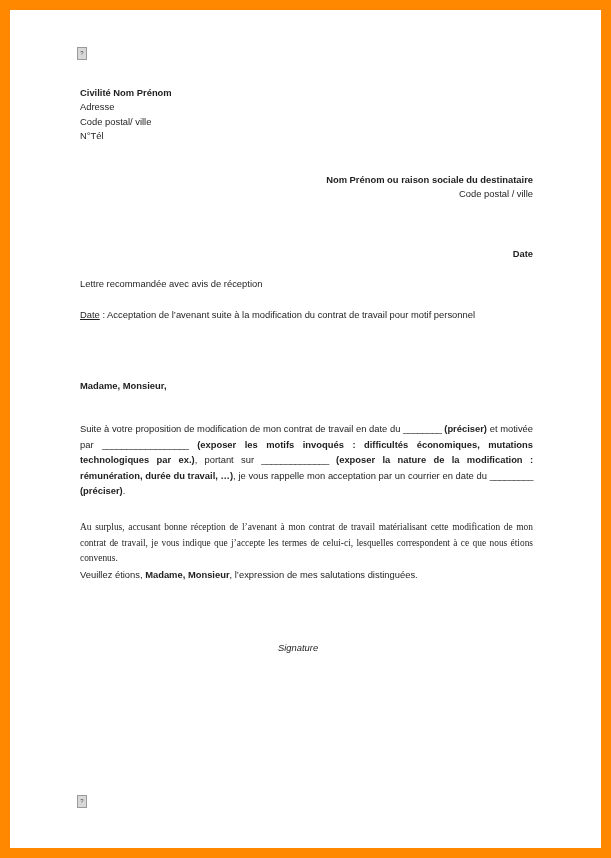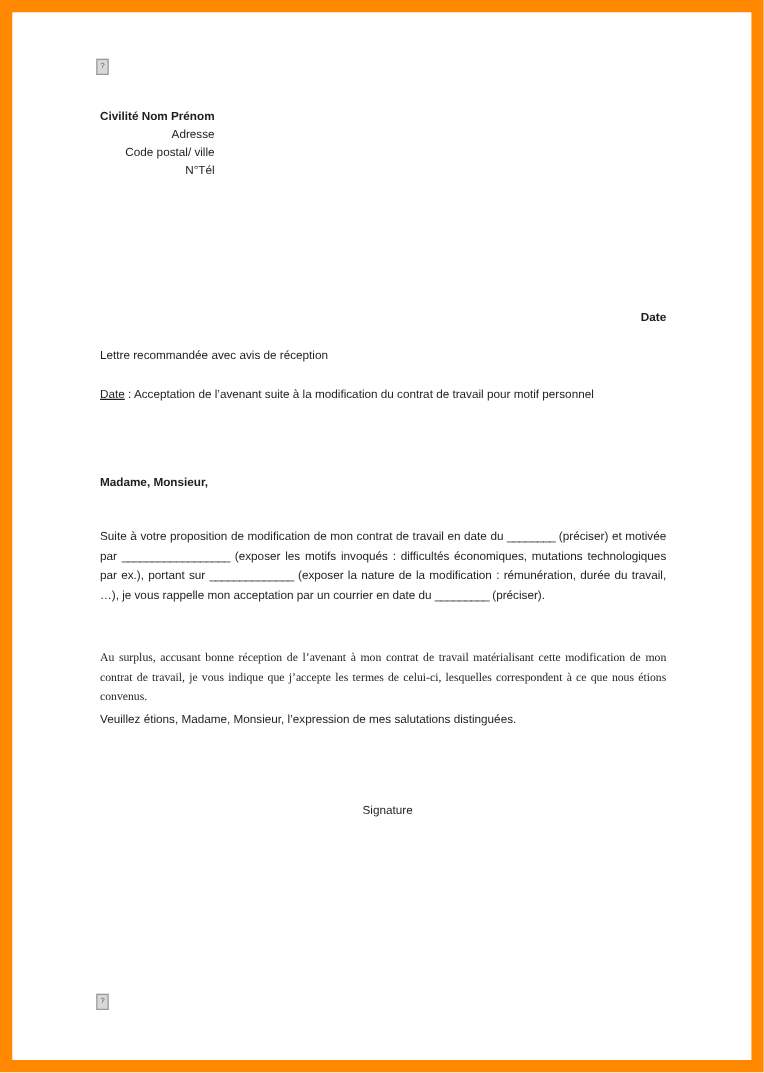--- a/index.html
+++ b/index.html
@@ -55,21 +55,20 @@
     font-size: 9.3px;
     color: #1e1e1e;
   }
 
   .sender {
     position: absolute;
     left: 0;
     top: 76px;
     line-height: 14.4px;
     font-size: 9.4px;
-    text-align: right;
   }
   .sender .name { font-weight: bold; }
 
   .recipient {
     position: absolute;
     right: 0;
     top: 163px;
     text-align: right;
     line-height: 14.4px;
     font-size: 9.4px;
@@ -116,48 +115,51 @@
     left: 0;
     width: 453px;
     text-align: justify;
     line-height: 15.6px;
     font-size: 9.4px;
   }
   .para-1 { top: 411px; }
   .para-2 { top: 510px; font-family: Liberation Serif, serif; }
   .para-3 { top: 557px; }
 
-  .para b { font-weight: normal; }
+  .para b { font-weight: bold; }
   .blank { letter-spacing: -0.4px; }
 
   .signature {
     position: absolute;
-    left: 210px;
+    left: 198px;
     top: 632px;
     font-size: 9.4px;
+    font-style: italic;
   }
 </style>
 </head>
 <body>
 
 <div class="page-frame">
   <div class="sheet">
 
     <div class="glyph-box glyph-top">?</div>
 
     <div class="doc-body">
 
       <div class="sender">
         <div class="name">Civilité Nom Prénom</div>
         <div>Adresse</div>
         <div>Code postal/ ville</div>
         <div>N°Tél</div>
       </div>
 
       <div class="recipient">
+        <div class="rname">Nom Prénom ou raison sociale du destinataire</div>
+        <div>Code postal / ville</div>
       </div>
 
       <div class="date-line">Date</div>
 
       <div class="send-mode">Lettre recommandée avec avis de réception</div>
 
       <div class="subject">
         <span class="u">Date</span><span> : </span><span>Acceptation de l’avenant suite à la modification du contrat de travail pour motif personnel</span>
       </div>
 

